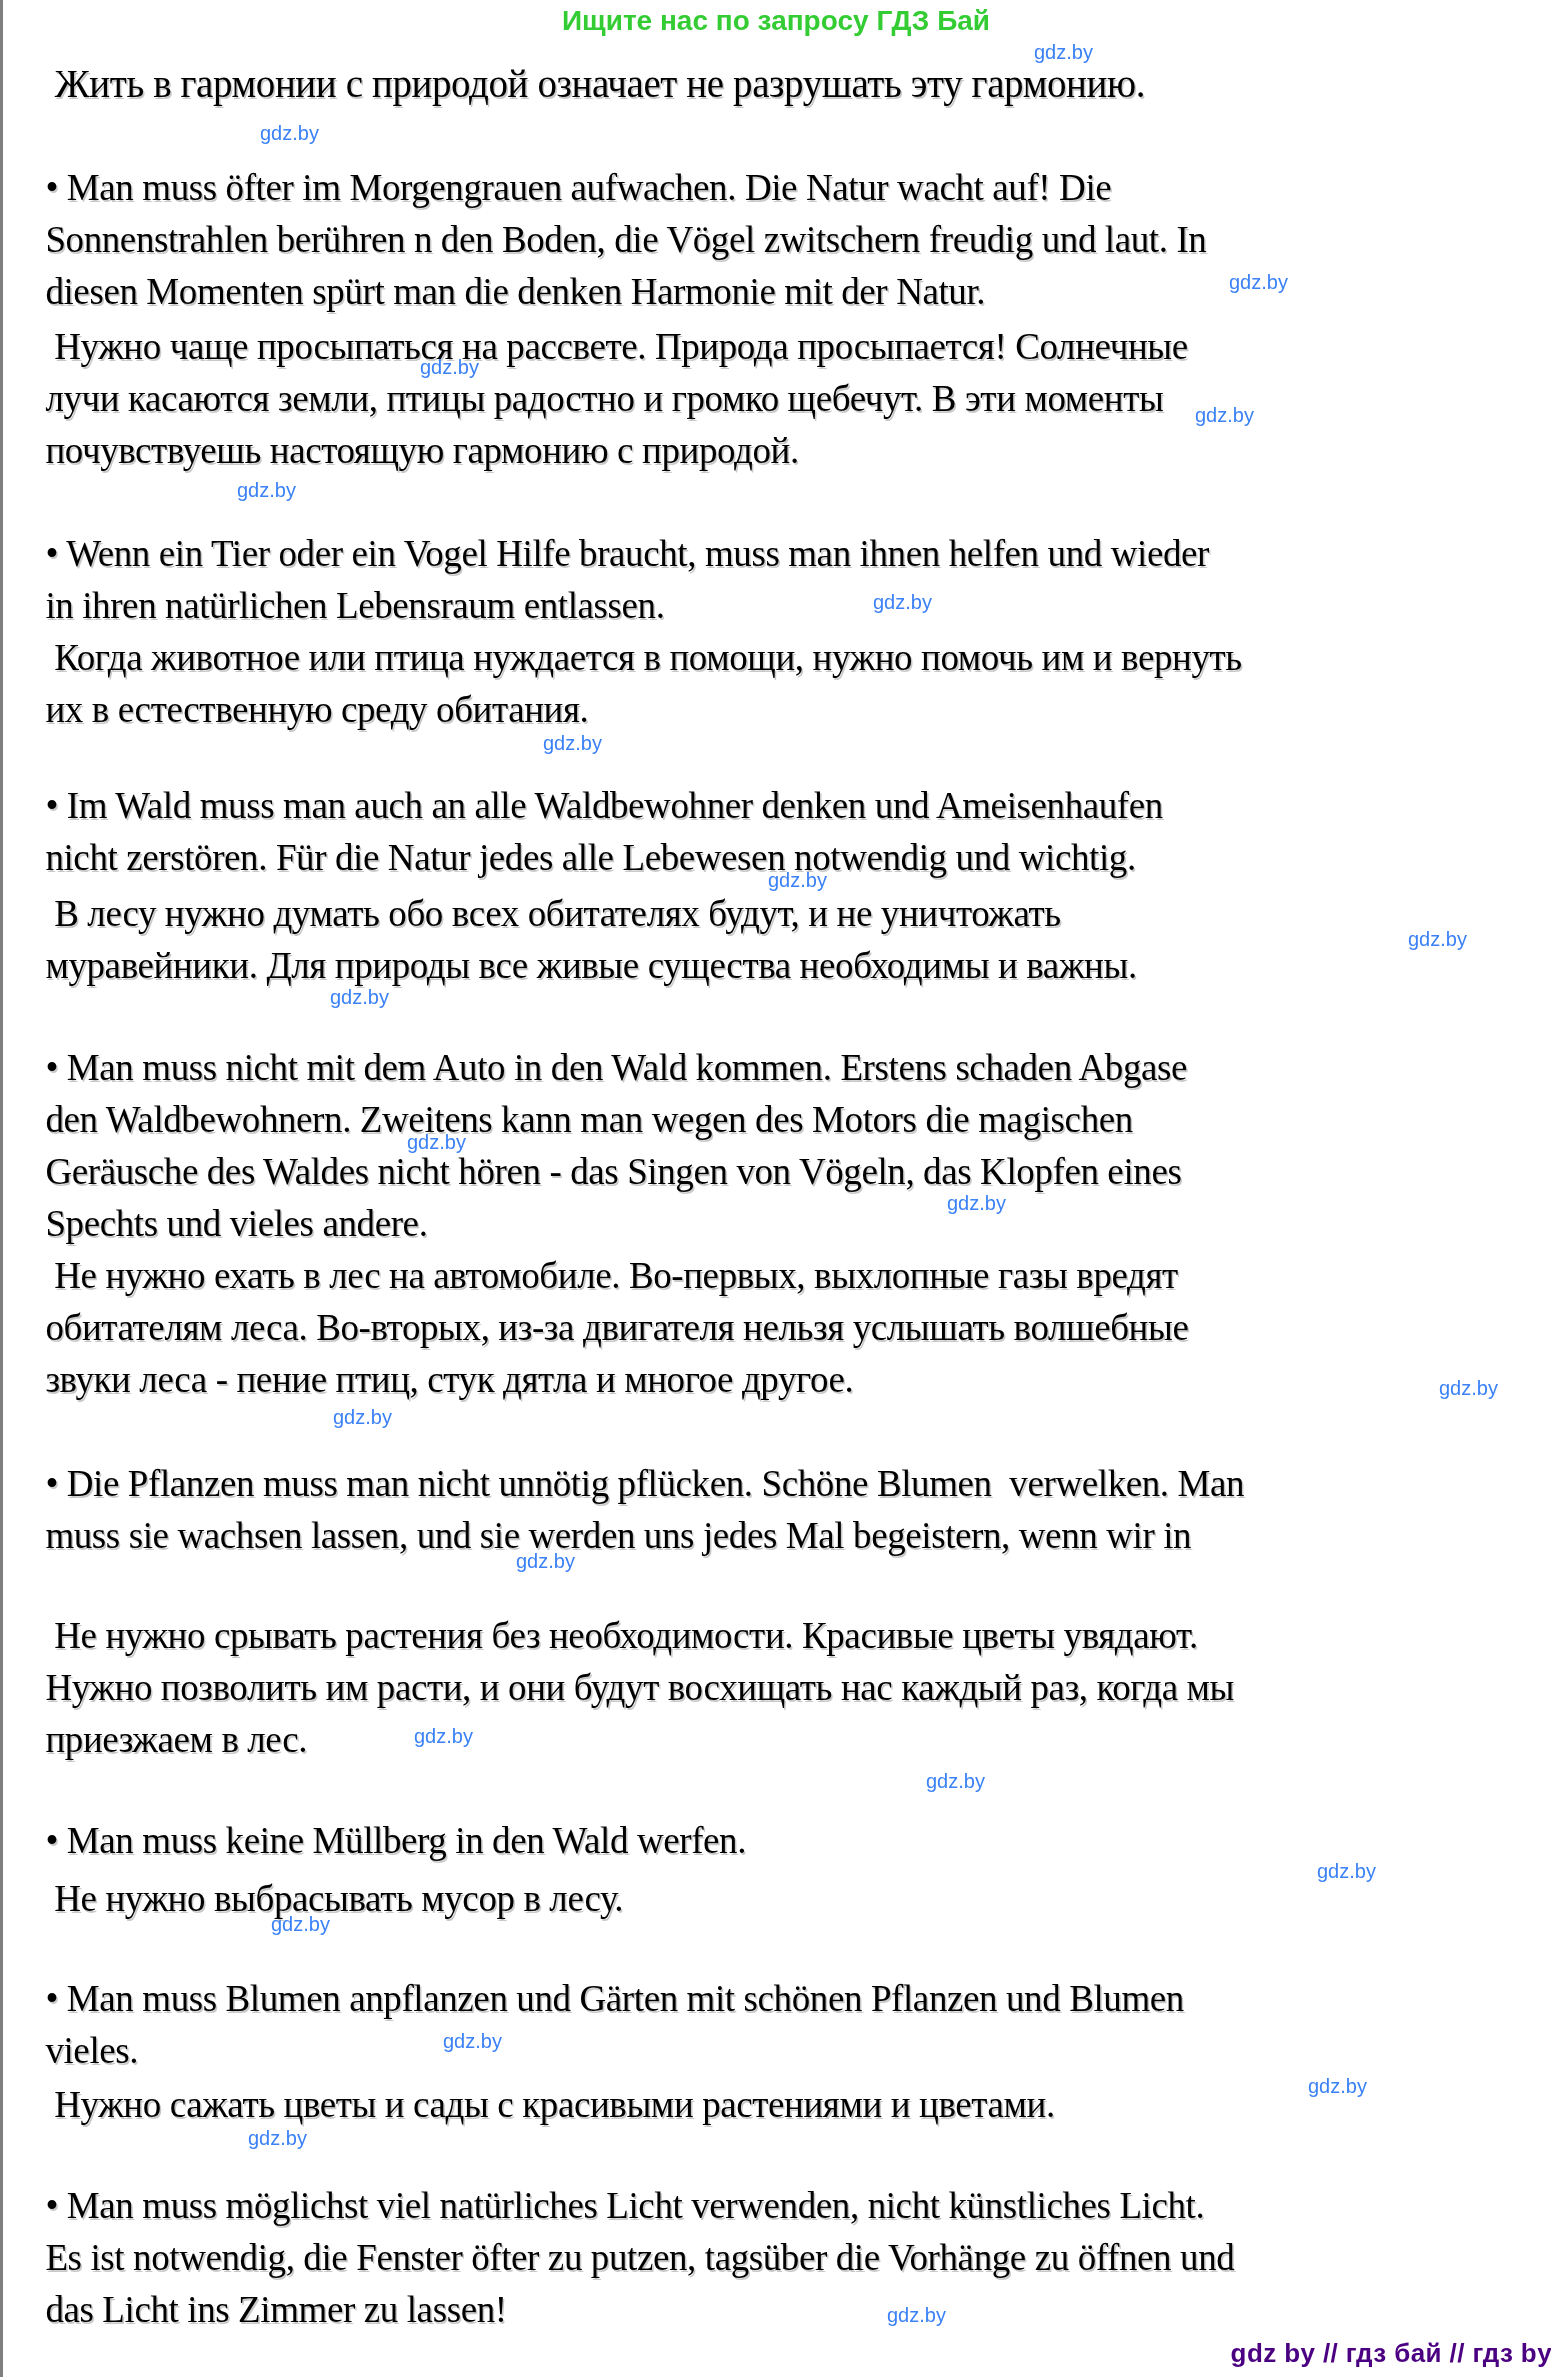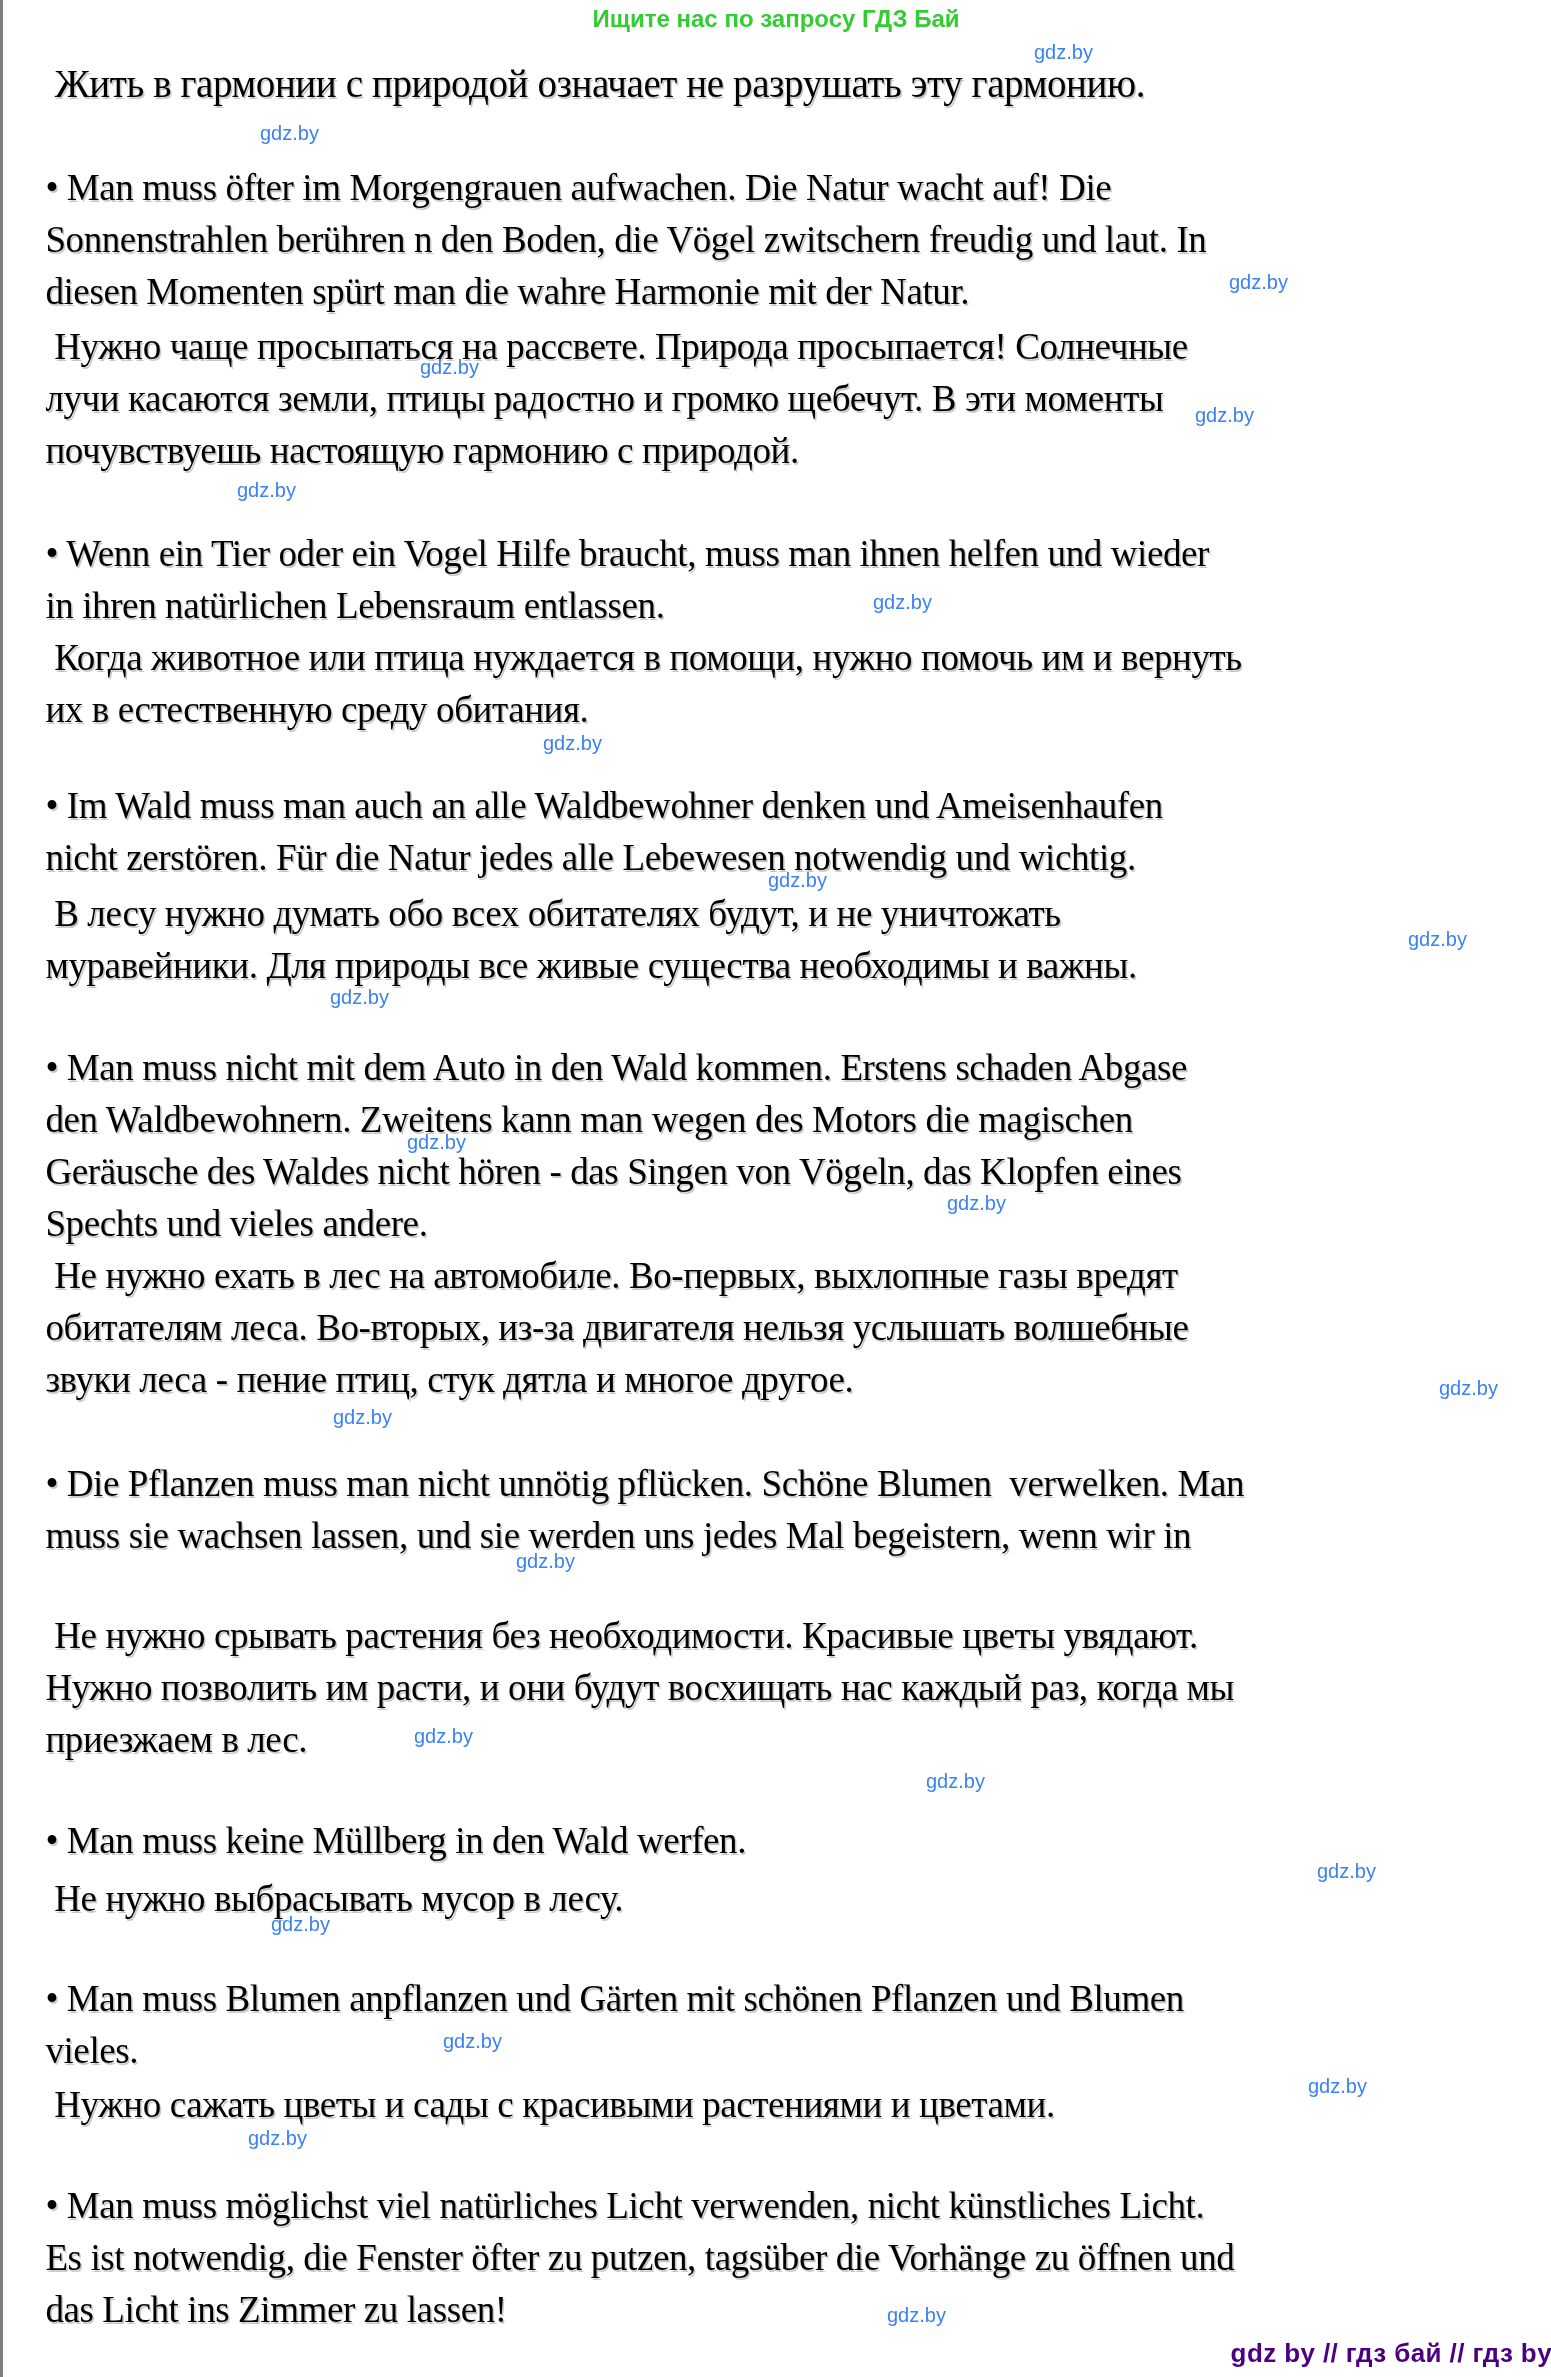--- a/index.html
+++ b/index.html
@@ -12,21 +12,21 @@
     color:#000;
   }
   .scan-edge {
     position:absolute; left:0; top:0; width:3.1px; height:100%;
     background:rgba(20,20,20,0.55);
   }
   .promo {
     position:absolute; top:4.6px; left:0; width:100%;
     text-align:center;
     font-family:"Liberation Sans", sans-serif;
-    font-size:24px; font-weight:bold;
+    font-size:28px; font-weight:bold;
   }
   .para { position:absolute; left:15.4px;margin-left:30px; }
   .line {
     white-space:pre;
     font-size:37px;
     line-height:52px;
     letter-spacing:-0.4px;
     text-shadow:1.5px 1.5px 0 #c9c9c9;
   }
   .lead .line { font-size:39px; }
@@ -53,21 +53,21 @@
 
   <div class="promo" style="color:#33cc33">Ищите нас по запросу ГДЗ Бай</div>
 
   <div class="para lead" style="top:58px">
     <div class="line"> Жить в гармонии с природой означает не разрушать эту гармонию.</div>
   </div>
 
   <div class="para" style="top:162px">
     <div class="line">• Man muss öfter im Morgengrauen aufwachen. Die Natur wacht auf! Die</div>
     <div class="line">Sonnenstrahlen berühren n den Boden, die Vögel zwitschern freudig und laut. In</div>
-    <div class="line">diesen Momenten spürt man die wahre Harmonie mit der Natur.</div>
+    <div class="line">diesen Momenten spürt man die denken Harmonie mit der Natur.</div>
   </div>
 
   <div class="para" style="top:321px">
     <div class="line"> Нужно чаще просыпаться на рассвете. Природа просыпается! Солнечные</div>
     <div class="line">лучи касаются земли, птицы радостно и громко щебечут. В эти моменты</div>
     <div class="line">почувствуешь настоящую гармонию с природой.</div>
   </div>
 
   <div class="para" style="top:528px">
     <div class="line">• Wenn ein Tier oder ein Vogel Hilfe braucht, muss man ihnen helfen und wieder</div>

